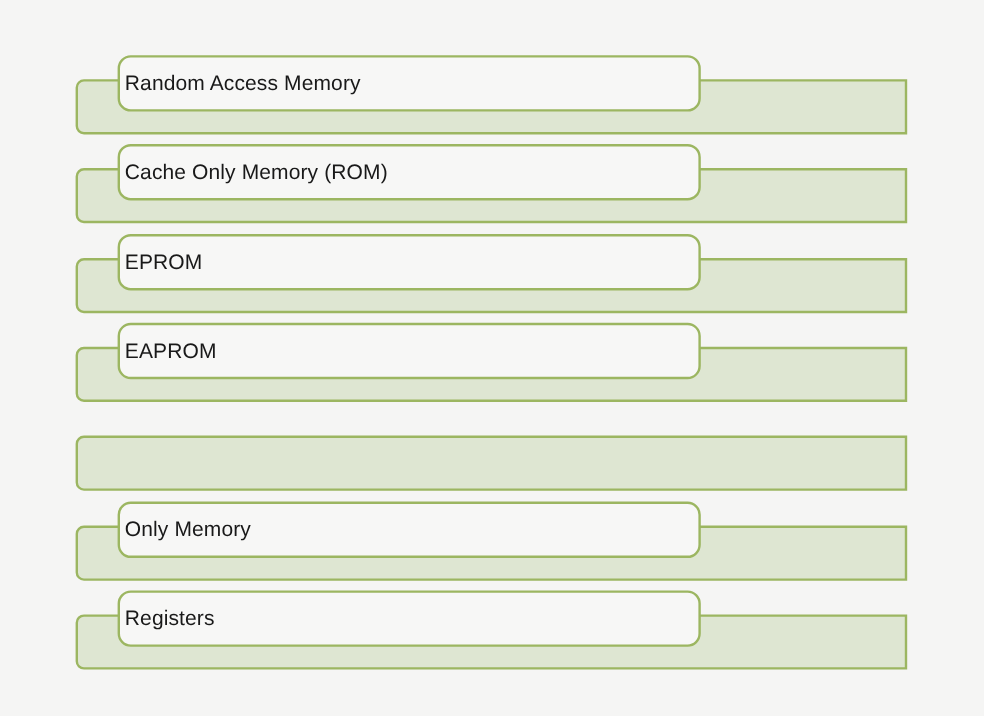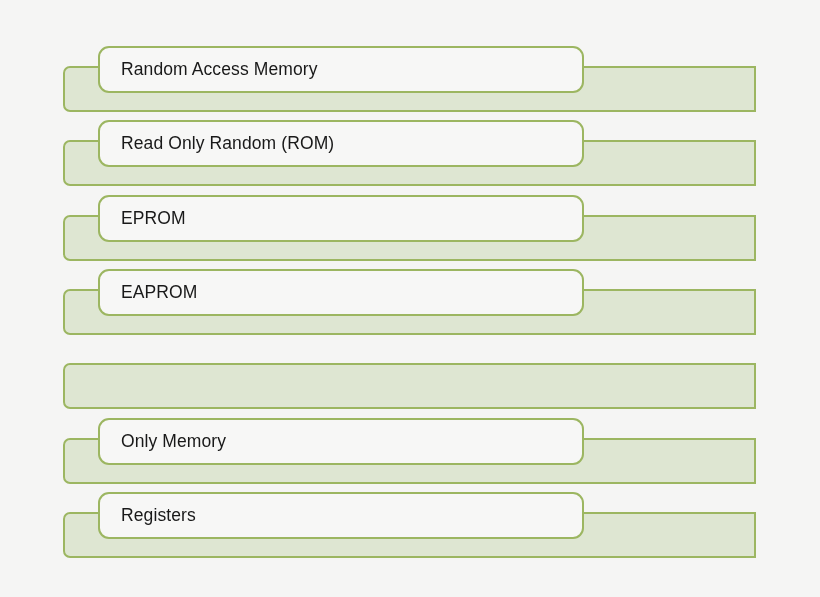--- a/index.html
+++ b/index.html
@@ -51,21 +51,21 @@
     height: 47px;
     box-sizing: border-box;
     background: #F7F7F6;
     border: 2.6px solid #9CB661;
     border-radius: 11px;
     display: flex;
     align-items: center;
   }
 
   .row-label {
-    padding-left: 21px;
+    padding-left: 4px;
     font-size: 17.5px;
     line-height: 1;
     color: #191919;
     letter-spacing: 0.1px;
     white-space: nowrap;
   }
 </style>
 </head>
 <body>
 
@@ -74,21 +74,21 @@
   <div class="row" style="top:46px">
     <div class="row-bar"></div>
     <div class="row-card">
       <span class="row-label">Random Access Memory</span>
     </div>
   </div>
 
   <div class="row" style="top:120px">
     <div class="row-bar"></div>
     <div class="row-card">
-      <span class="row-label">Read Only Random (ROM)</span>
+      <span class="row-label">Cache Only Memory (ROM)</span>
     </div>
   </div>
 
   <div class="row" style="top:195px">
     <div class="row-bar"></div>
     <div class="row-card">
       <span class="row-label">EPROM</span>
     </div>
   </div>
 

